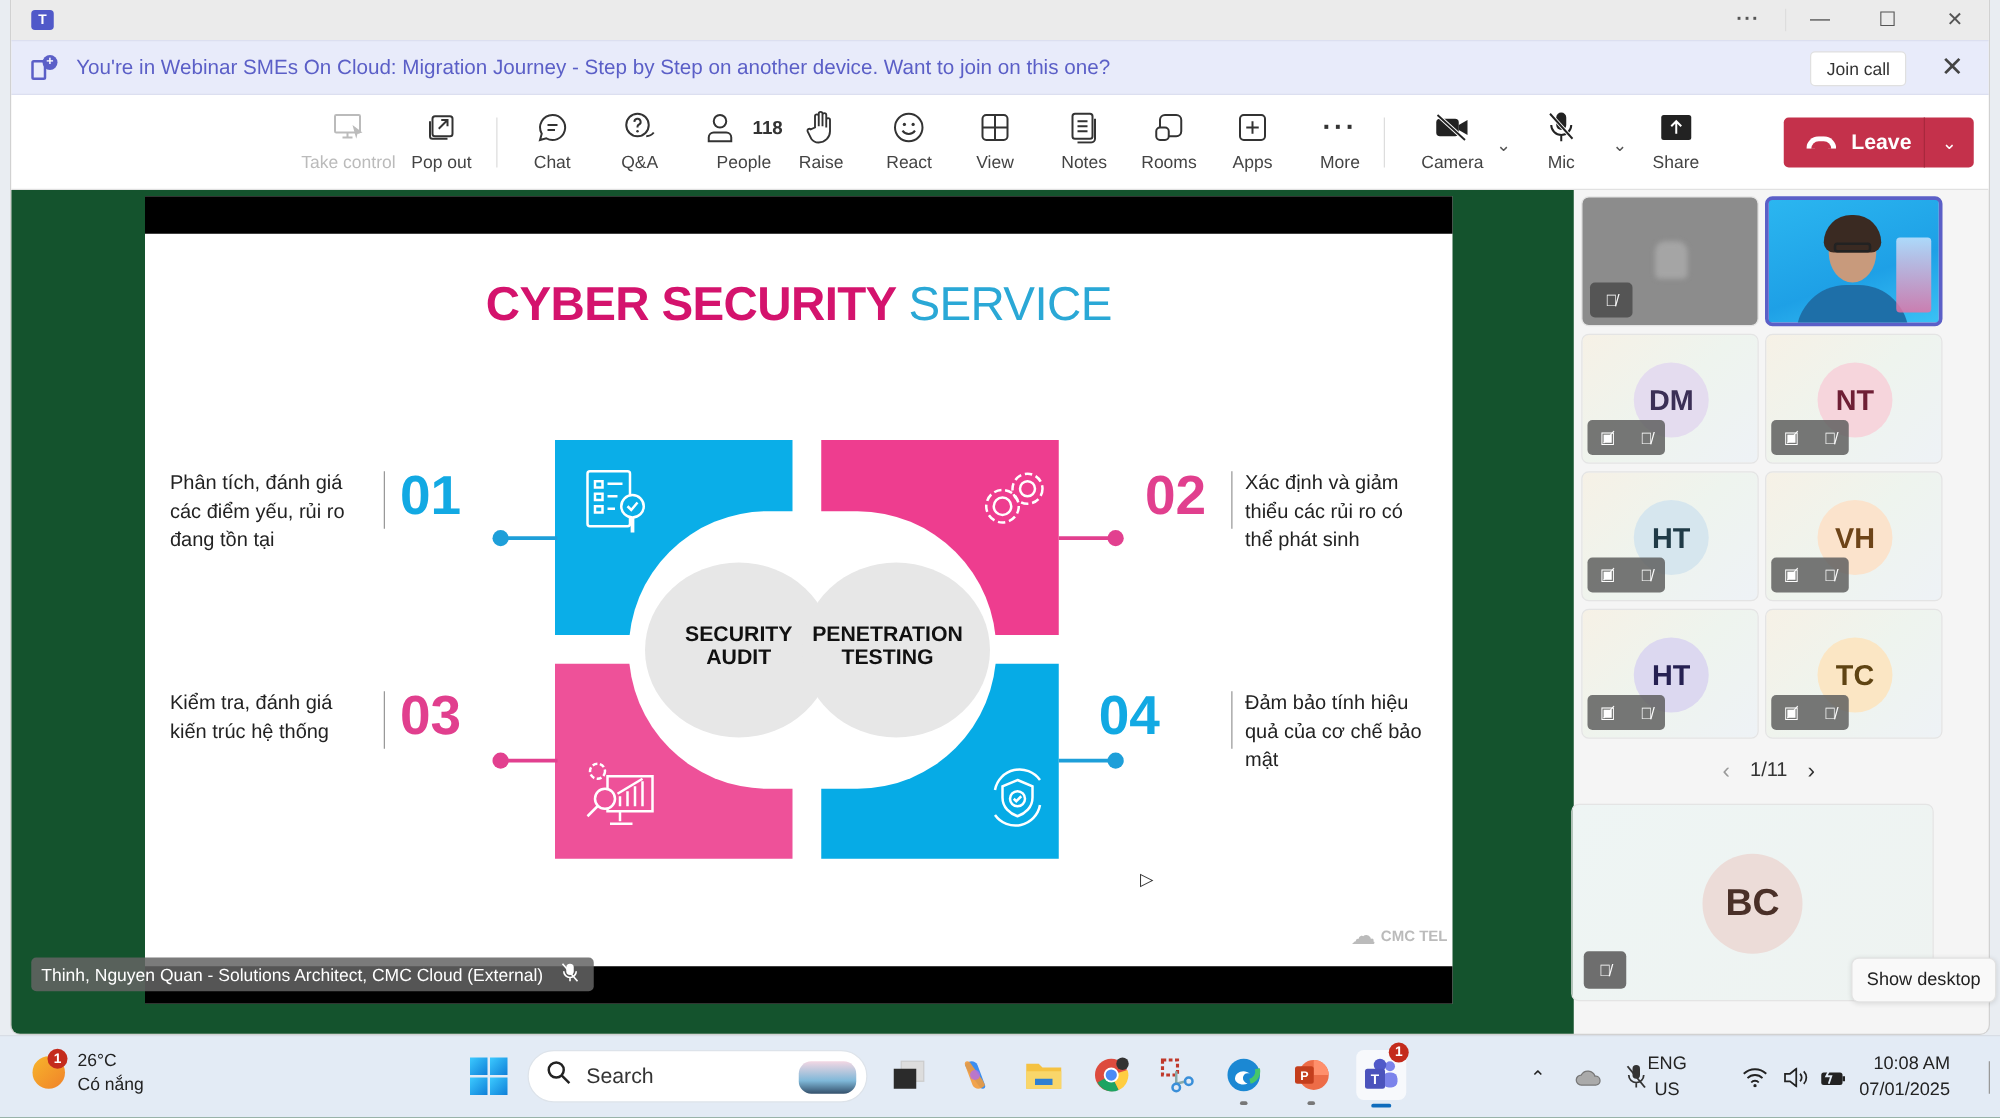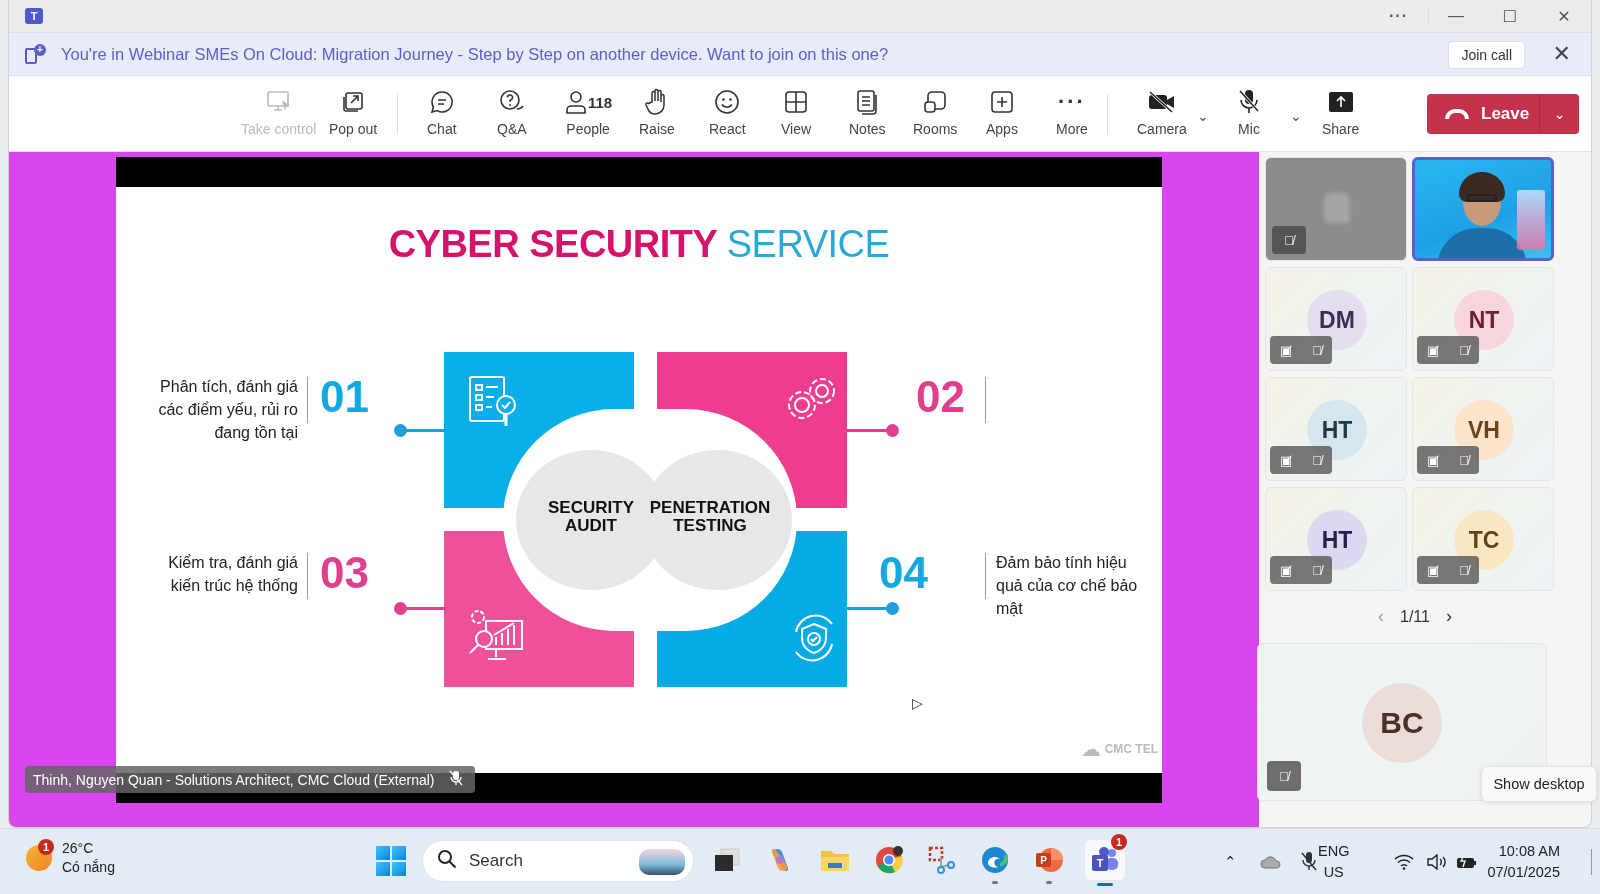--- a/index.html
+++ b/index.html
@@ -22,49 +22,49 @@
 .toolbar{position:absolute;left:0;top:76px;width:100%;height:76px;background:#fff;border-bottom:1px solid #e1e1e1}
 .tb-left{position:absolute;left:20px;top:0;height:76px;display:flex;align-items:center;gap:18px}
 .shield{width:18px;height:20px;border:2px solid #333;border-radius:2px 2px 9px 9px}
 .rec{width:20px;height:20px;border-radius:50%;border:2px solid #c4314b;display:flex;align-items:center;justify-content:center}
 .rec::after{content:"";width:12px;height:12px;border-radius:50%;background:#c4314b}
 .timer{font-size:16px;color:#333;margin-left:6px}
 .tb-btn{position:absolute;top:10px;height:60px;display:flex;flex-direction:column;align-items:center;justify-content:flex-start}
 .tb-btn .ic{height:32px;display:flex;align-items:center;justify-content:center;font-size:22px;color:#333}
 .tb-btn .lb{font-size:14px;color:#444;margin-top:3px;white-space:nowrap}
 .tb-btn.disabled .ic,.tb-btn.disabled .lb{color:#bbb}
-.people-count{font-size:15px;font-weight:bold;margin-left:0;color:#333}
+.people-count{font-size:15px;font-weight:bold;margin-left:14px;color:#333}
 .sep{position:absolute;top:18px;width:1px;height:40px;background:#ddd}
 .chev{position:absolute;top:32px;font-size:14px;color:#555}
 .leave{position:absolute;right:12px;top:18px;width:152px;height:40px;background:#c4314b;border-radius:4px;display:flex;align-items:center;color:#fff}
 .leave .phone{margin-left:18px;width:24px;height:10px;border:4px solid #fff;border-bottom:none;border-radius:12px 12px 0 0}
 .leave .lbl{margin-left:12px;font-size:17px;font-weight:bold}
 .leave .dd{position:absolute;right:0;top:0;width:40px;height:40px;border-left:1px solid #a8283d;display:flex;align-items:center;justify-content:center;font-size:14px}
-.stage{position:absolute;left:0;top:152px;width:1250px;height:676px;background:#d946ef}
+.stage{position:absolute;left:0;top:152px;width:1250px;height:676px;background:#14532d}
 .slide{position:absolute;left:107px;top:5px;width:1046px;height:646px;background:#fff}
 .bar-top{position:absolute;left:0;top:0;width:100%;height:30px;background:#000}
 .bar-bot{position:absolute;left:0;bottom:0;width:100%;height:30px;background:#000}
 .slide-title{position:absolute;left:0;top:66px;width:1046px;text-align:center;font-size:38px;font-weight:bold;letter-spacing:-0.5px}
 .slide-title .a{color:#d4136d}
 .slide-title .b{color:#2aa8d6;font-weight:normal}
 .quad{position:absolute;width:190px;height:156px}
 .q1{left:328px;top:195px;background:#0aaee8}
 .q2{left:541px;top:195px;background:#ee3d8f}
 .q3{left:328px;top:374px;background:#ee5199}
 .q4{left:541px;top:374px;background:#06abe6}
 .bigcircle{position:absolute;left:387px;top:252px;width:294px;height:222px;background:#fff;border-radius:111px}
 .c-left{position:absolute;left:400px;top:293px;width:150px;height:140px;border-radius:50%;background:#e7e7e7}
 .c-right{position:absolute;left:526px;top:293px;width:150px;height:140px;border-radius:50%;background:#e7e7e7}
 .c-text{position:absolute;top:342px;font-size:17px;font-weight:bold;color:#111;text-align:center;line-height:18px}
 .qicon{position:absolute;color:#fff;font-size:40px;line-height:1}
 .num{position:absolute;font-size:44px;font-weight:bold;line-height:1}
 .num.blue{color:#12a9e3}.num.pink{color:#e13f8e}
 .vline{position:absolute;width:1px;height:46px;background:#999}
 .desc{position:absolute;font-size:16px;color:#222;line-height:23px}
-.desc.r{text-align:right}
+.desc.r{}
 .conn{position:absolute;height:3px}
 .dot{position:absolute;width:13px;height:13px;border-radius:50%}
 .logo-cmc{position:absolute;right:4px;bottom:42px;color:#bbb;font-size:12px;font-weight:bold;display:flex;align-items:center;gap:4px}
 .cursor{position:absolute;left:796px;top:538px;font-size:14px;color:#333}
 .name-tag{position:absolute;left:16px;top:614px;height:27px;padding:0 12px 0 8px;background:rgba(100,100,100,0.85);border-radius:4px;color:#fff;font-size:14px;display:flex;align-items:center;gap:14px}
 .grid{position:absolute;left:1257px;top:157px;width:296px}
 .tile{position:absolute;width:142px;height:104px;border-radius:6px;border:1px solid #e4e4e4;overflow:hidden;background:linear-gradient(135deg,#f6f1e6,#eef4ee 50%,#eef2f6)}
 .tile .avatar{position:absolute;left:41px;top:22px;width:60px;height:60px;border-radius:50%;display:flex;align-items:center;justify-content:center;font-size:23px;font-weight:bold}
 .tile .ind{position:absolute;left:4px;bottom:6px;width:62px;height:28px;background:rgba(95,95,95,0.85);border-radius:4px;display:flex;align-items:center;justify-content:space-around;color:#fff;font-size:13px}
 .tile.gray{background:#8c8c8c}
@@ -349,20 +349,25 @@
         <div>các điểm yếu, rủi ro</div>
         <div>đang tồn tại</div>
       </div>
       <div class="vline" style="left:191px;top:220px"></div>
       <div class="num blue" style="left:204px;top:218px">01</div>
       <div class="dot" style="left:278px;top:267px;background:#1e9fd9"></div>
       <div class="conn" style="left:286px;top:272px;width:44px;background:#1e9fd9"></div>
 
       <div class="num pink" style="left:800px;top:218px">02</div>
       <div class="vline" style="left:869px;top:220px"></div>
+      <div class="desc" style="left:880px;top:218px;width:160px">
+        <div>Xác định và giảm</div>
+        <div>thiểu các rủi ro có</div>
+        <div>thể phát sinh</div>
+      </div>
       <div class="conn" style="left:731px;top:272px;width:44px;background:#e2408f"></div>
       <div class="dot" style="left:770px;top:267px;background:#e2408f"></div>
 
       <div class="desc r" style="left:20px;top:394px;width:162px">
         <div>Kiểm tra, đánh giá</div>
         <div>kiến trúc hệ thống</div>
       </div>
       <div class="vline" style="left:191px;top:396px"></div>
       <div class="num pink" style="left:204px;top:394px">03</div>
       <div class="dot" style="left:278px;top:445px;background:#e2408f"></div>

